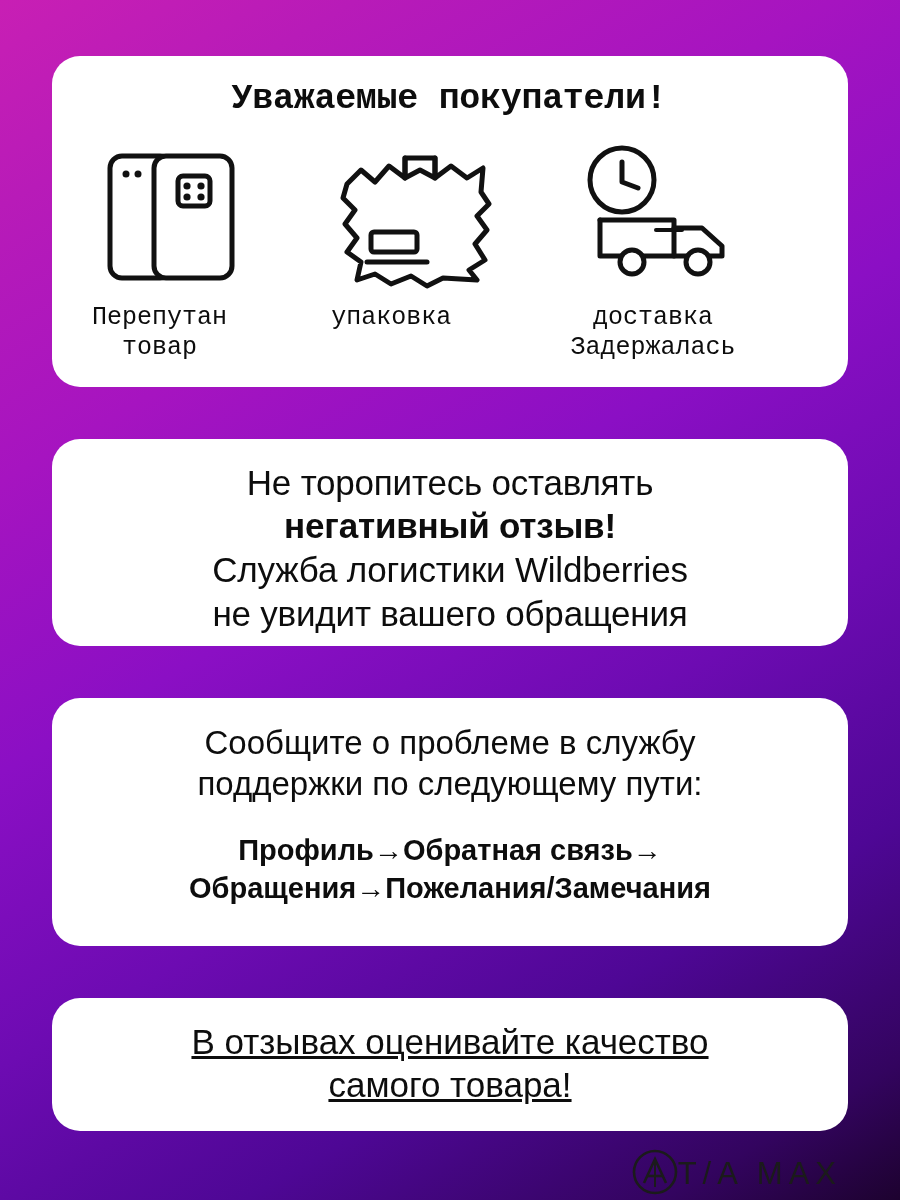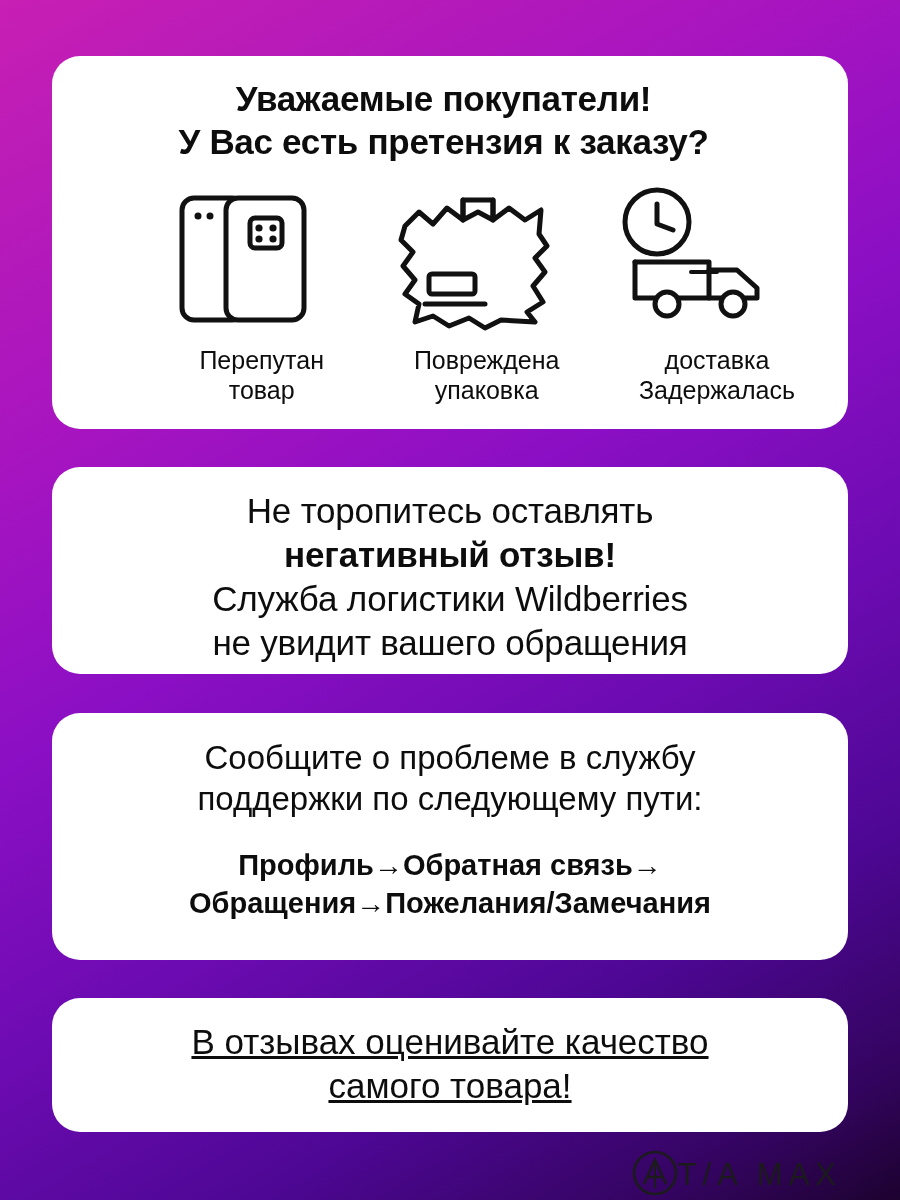--- a/index.html
+++ b/index.html
@@ -32,40 +32,41 @@
   .card {
     background: #ffffff;
     border-radius: 28px;
     width: 100%;
     text-align: center;
     color: #0d0d0d;
   }
 
   
   .card-top {
-    padding: 22px 39px 24px 26px;
+    padding: 22px 28px 24px 26px;
+    font-family: Liberation Mono, monospace;
   }
   .headline {
     font-size: 35px;
     font-weight: 700;
     line-height: 1.22;
     letter-spacing: -0.3px;
   }
   .icons-row {
     display: flex;
     justify-content: space-between;
     align-items: flex-start;
     margin-top: 22px;
     padding: 0 14px;
   }
   .icon-item {
     width: 33%;
     display: flex;
     flex-direction: column;
-    align-items: flex-end;
+    align-items: flex-start;
   }
   .icon-box {
     height: 152px;
     display: flex;
     align-items: center;
     justify-content: center;
   }
   .icon-caption {
     margin-top: 8px;
     font-size: 25px;
@@ -135,21 +136,20 @@
   }
 </style>
 </head>
 <body>
 
 <div class="poster">
 
   <div class="card card-top">
     <div>
       <div class="headline">Уважаемые покупатели!</div>
-      <div class="headline">У Вас есть претензия к заказу?</div>
     </div>
 
     <div class="icons-row">
 
       <div class="icon-item">
         <div class="icon-box">
           <svg width="160" height="150" viewBox="0 0 160 150" fill="none" stroke="#111" stroke-width="5" stroke-linejoin="round" stroke-linecap="round">
             <rect x="18" y="12" width="62" height="122" rx="12"></rect>
             <circle cx="34" cy="30" r="3.5" fill="#111" stroke="none"></circle>
             <circle cx="46" cy="30" r="3.5" fill="#111" stroke="none"></circle>
@@ -172,21 +172,20 @@
           <svg width="170" height="150" viewBox="0 0 170 150" fill="none" stroke="#111" stroke-width="5" stroke-linejoin="round" stroke-linecap="round">
             <path d="M16 40 L30 26 L44 38 L58 22 L74 34 L74 14 L104 14 L104 34 L120 22 L136 34 L152 24 L150 48
                      L158 60 L146 72 L156 86 L144 100 L154 116 L138 126 L146 136 L112 134 L96 142 L80 132 L60 140
                      L44 130 L26 136 L30 118 L16 108 L26 94 L14 80 L24 66 L12 54 Z"></path>
             <path d="M74 14 L74 34 L89 26 L104 34 L104 14"></path>
             <rect x="40" y="88" width="46" height="20" rx="3"></rect>
             <path d="M36 118 L96 118"></path>
           </svg>
         </div>
         <div class="icon-caption">
-          <div>Повреждена</div>
           <div>упаковка</div>
         </div>
       </div>
 
       <div class="icon-item">
         <div class="icon-box">
           <svg width="190" height="150" viewBox="0 0 190 150" fill="none" stroke="#111" stroke-width="5" stroke-linejoin="round" stroke-linecap="round">
             <circle cx="52" cy="36" r="32" fill="#fff"></circle>
             <path d="M52 18 L52 38 L68 44"></path>
             <path d="M30 76 L30 112 L118 112"></path>

